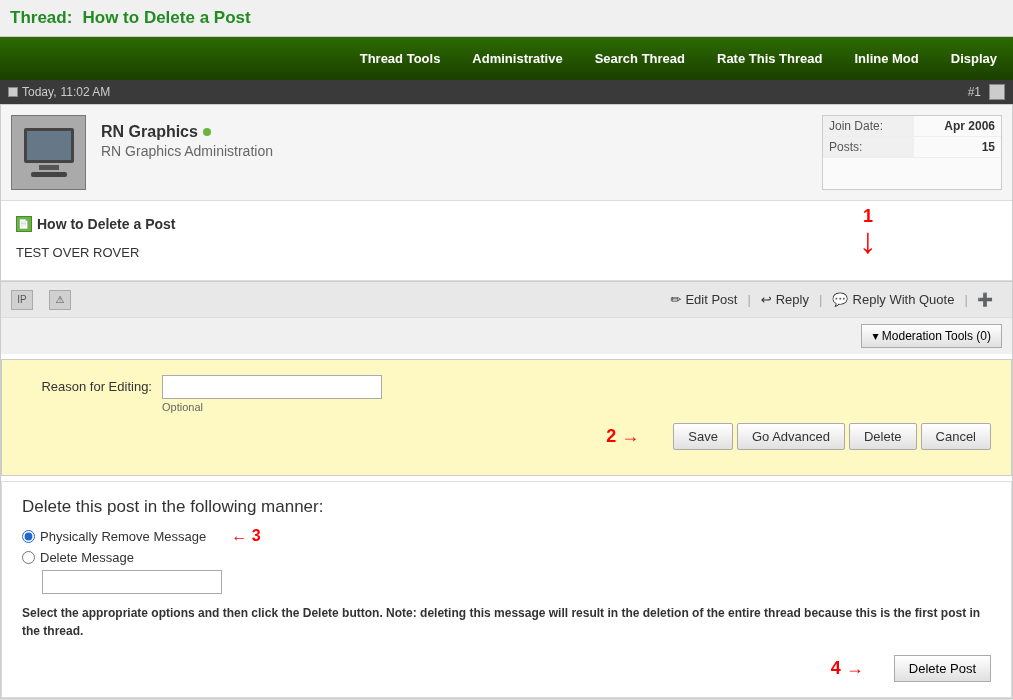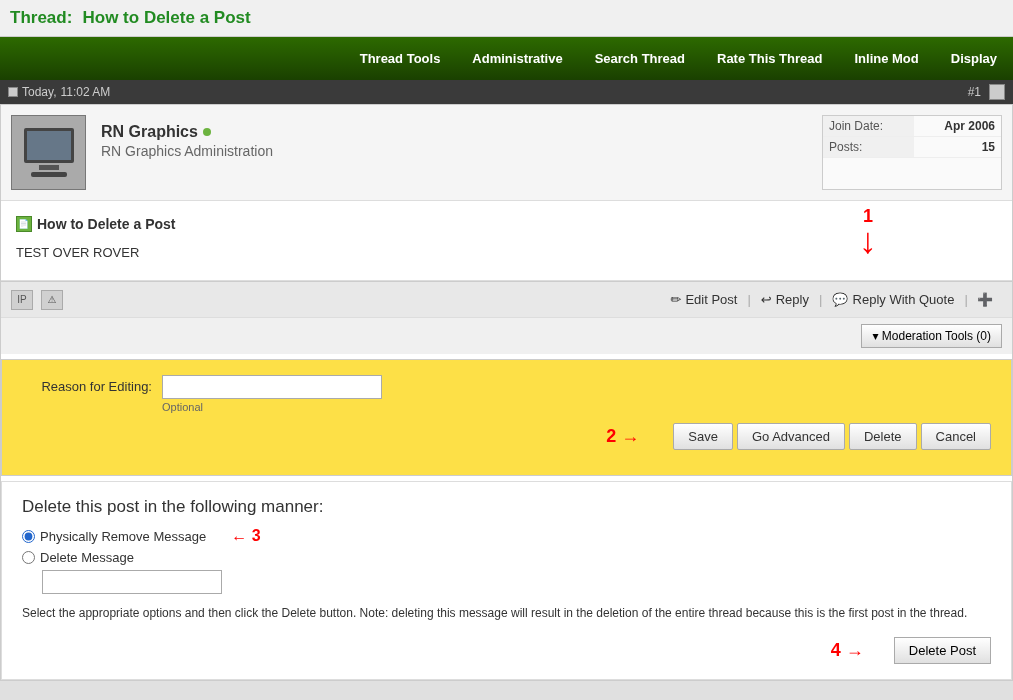--- a/index.html
+++ b/index.html
@@ -35,51 +35,51 @@
     .user-stats td:last-child { text-align: right; font-weight: bold; }
 
     
     .post-content { padding: 15px; background: #fff; border-bottom: 1px solid #ddd; }
     .post-title { font-size: 14px; font-weight: bold; margin-bottom: 8px; display: flex; align-items: center; gap: 5px; }
     .post-title-icon { width: 16px; height: 16px; background: #6cb33f; border: 1px solid #4a8a2a; display: inline-flex; align-items: center; justify-content: center; color: white; font-size: 9px; }
     .post-body { font-size: 13px; color: #333; padding: 5px 0; }
 
     
     .action-bar { background: #e8e8e8; border-top: 1px solid #ccc; padding: 6px 10px; display: flex; justify-content: space-between; align-items: center; }
-    .action-bar-left { display: flex; gap: 8px; }
+    .action-bar-left { display: flex; gap: 16px; }
     .icon-btn { width: 22px; height: 20px; background: #d0d0d0; border: 1px solid #aaa; display: inline-flex; align-items: center; justify-content: center; font-size: 10px; color: #555; cursor: pointer; }
     .action-bar-right { display: flex; align-items: center; gap: 2px; font-size: 13px; }
     .action-link { color: #333; text-decoration: none; padding: 4px 8px; display: inline-flex; align-items: center; gap: 4px; }
     .action-separator { color: #aaa; }
 
     
     .mod-tools-row { display: flex; justify-content: flex-end; padding: 6px 10px; background: #f0f0f0; border-top: 1px solid #ddd; }
     .mod-tools-btn { background: linear-gradient(to bottom, #fff, #e0e0e0); border: 1px solid #aaa; padding: 4px 10px; font-size: 12px; cursor: pointer; display: flex; align-items: center; gap: 4px; }
 
     
-    .edit-form { background: #fde047; border: 1px solid #ccc; margin: 5px 0; padding: 15px 20px; }
+    .edit-form { background: #fef9c3; border: 1px solid #ccc; margin: 5px 0; padding: 15px 20px; }
     .form-row { display: flex; align-items: flex-start; gap: 10px; margin-bottom: 10px; }
     .form-label { min-width: 130px; text-align: right; padding-top: 4px; font-size: 13px; }
     .form-field { flex: 1; }
     .text-input { width: 220px; border: 1px solid #aaa; padding: 3px 5px; font-size: 13px; height: 24px; }
     .optional-label { font-size: 11px; color: #666; margin-top: 2px; }
     .form-buttons { display: flex; justify-content: flex-end; gap: 4px; margin-bottom: 10px; }
     .btn { padding: 5px 14px; font-size: 13px; border: 1px solid; cursor: pointer; border-radius: 2px; }
     .btn-save { background: linear-gradient(to bottom, #fff, #e0e0e0); border-color: #aaa; color: #333; }
     .btn-advanced { background: linear-gradient(to bottom, #fff, #e0e0e0); border-color: #aaa; color: #333; }
     .btn-delete { background: linear-gradient(to bottom, #fff, #e0e0e0); border-color: #aaa; color: #333; }
     .btn-cancel { background: linear-gradient(to bottom, #fff, #e0e0e0); border-color: #aaa; color: #333; }
 
     
     .delete-section { background: #fff; border: 1px solid #ddd; padding: 15px 20px; margin-top: 5px; }
     .delete-title { font-size: 17px; font-weight: normal; margin-bottom: 10px; }
     .radio-group { margin-bottom: 5px; display: flex; align-items: center; gap: 5px; }
     .radio-group input[type="radio"] { accent-color: #2266cc; }
     .delete-reason-input { width: 180px; border: 1px solid #aaa; padding: 3px 5px; font-size: 13px; height: 24px; margin-left: 20px; margin-top: 4px; display: block; }
-    .delete-note { font-size: 12px; color: #333; margin-top: 10px; margin-bottom: 15px; line-height: 1.5; }
+    .delete-note { font-size: 12px; color: #333; margin-top: 10px; margin-bottom: 15px; line-height: 1.5; font-weight: bold; }
     .delete-post-row { display: flex; justify-content: flex-end; }
     .btn-delete-post { background: linear-gradient(to bottom, #fff, #e0e0e0); border: 1px solid #aaa; padding: 5px 14px; font-size: 13px; cursor: pointer; }
 
     
     .avatar-img { width: 75px; height: 75px; background: #999; border: 1px solid #777; display: flex; flex-direction: column; align-items: center; justify-content: flex-end; overflow: hidden; position: relative; }
     .outer { background: #e0e0e0; min-height: 700px; }
   </style>
 </head>
 <body>
 

